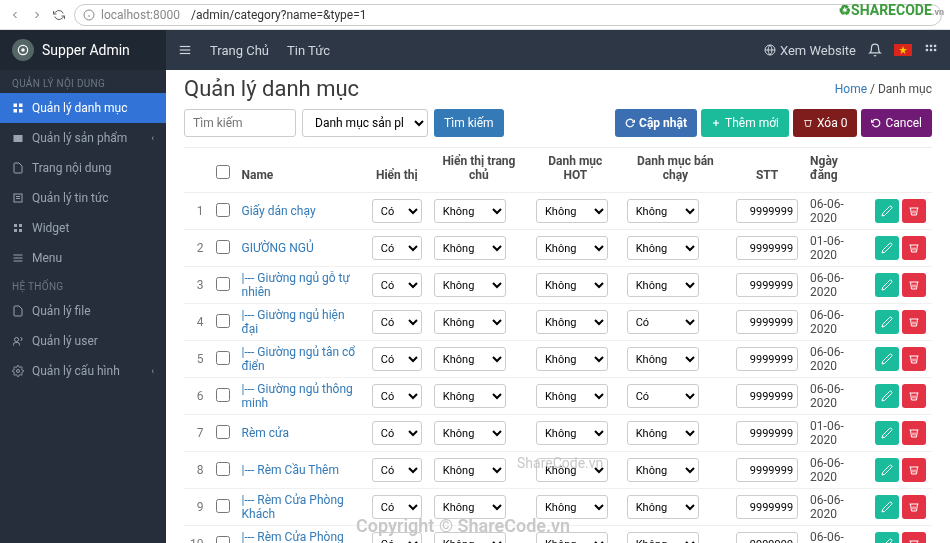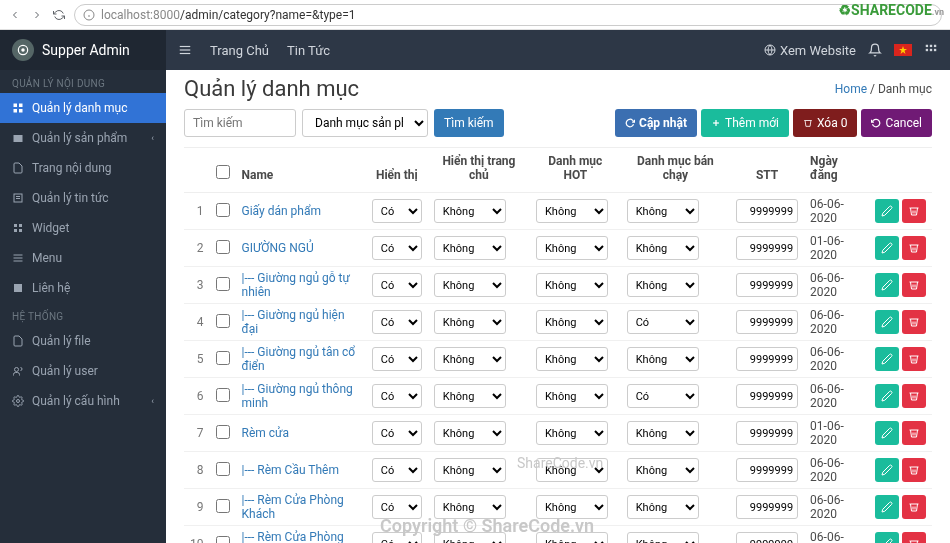--- a/index.html
+++ b/index.html
@@ -1,20 +1,20 @@
 <!DOCTYPE html>
 <html><head>
 <meta charset="utf-8">
 <style>
 * { box-sizing: border-box; margin: 0; padding: 0; font-family: -apple-system, BlinkMacSystemFont, "Segoe UI", Roboto, Arial, sans-serif; }
 body { width: 950px; height: 543px; overflow: hidden; background: #fff; font-size: 13px; color: #4a4a4a; }
 .browser-bar { height: 30px; background: #fff; border-bottom: 1px solid #e0e0e0; display: flex; align-items: center; padding: 0 8px; gap: 8px; }
 .nav-icon { width: 14px; height: 14px; color: #5f6368; display: flex; align-items: center; justify-content: center; }
 .url-bar { flex: 1; height: 22px; border: 1px solid #ccc; border-radius: 12px; display: flex; align-items: center; padding: 0 8px; font-size: 12px; color: #555; gap: 6px; }
-.url-text { color: #333; }
+.url-text { color: #333; padding-left: 11px; }
 .url-host { color: #888; }
 .app { display: flex; height: calc(100% - 30px); }
 .sidebar { width: 166px; background: #252e3a; color: #9aa4b1; font-size: 12px; display: flex; flex-direction: column; }
 .brand { height: 40px; background: #1f2732; display: flex; align-items: center; padding: 0 12px; gap: 8px; color: #fff; font-size: 14px; }
 .brand-logo { width: 22px; height: 22px; border-radius: 50%; background: #566; display: flex; align-items: center; justify-content: center; }
 .sidebar-section { padding: 8px 12px 4px; font-size: 10px; color: #6c7781; text-transform: uppercase; letter-spacing: .3px; }
 .sb-item { height: 30px; display: flex; align-items: center; padding: 0 12px; gap: 8px; cursor: pointer; }
 .sb-item.active { background: #3173d6; color: #fff; }
 .sb-item .chev { margin-left: auto; font-size: 9px; }
 .main { flex: 1; display: flex; flex-direction: column; }
@@ -47,21 +47,21 @@
 .chk { width: 14px; height: 14px; }
 .sel-sm { height: 24px; border: 1px solid #ccc; border-radius: 3px; font-size: 11px; padding: 0 4px; background: #fff; }
 .sel-show { width: 50px; }
 .sel-wide { width: 72px; }
 .stt-in { width: 62px; height: 24px; border: 1px solid #ccc; border-radius: 3px; font-size: 11px; text-align: right; padding: 0 4px; }
 .row-actions { display: flex; gap: 3px; }
 .ibtn { width: 24px; height: 24px; border-radius: 3px; color: #fff; display: flex; align-items: center; justify-content: center; cursor: pointer; }
 .ibtn-edit { background: #1abc9c; }
 .ibtn-del { background: #e33244; }
 .watermark1 { position: absolute; top: 455px; left: 517px; color: #c8c8c8; font-size: 14px; pointer-events: none; }
-.watermark2 { position: absolute; top: 515px; left: 380px; color: #c8c8c8; font-size: 18px; font-weight: 600; pointer-events: none; }
+.watermark2 { position: absolute; top: 515px; left: 356px; color: #c8c8c8; font-size: 18px; font-weight: 600; pointer-events: none; }
 .sharecode-logo { position: absolute; top: 2px; right: 6px; font-weight: 700; font-size: 14px; color: #3a9b3a; pointer-events: none; }
 .sharecode-logo span { color: #999; font-size: 9px; }
 svg { display: block; }
 </style>
 </head>
 <body>
 
 <div class="browser-bar">
   <div class="nav-icon">
       <svg width="12" height="12" viewBox="0 0 24 24" fill="none" stroke="#5f6368" stroke-width="2">
@@ -138,26 +138,20 @@
         </svg>
       <span>Widget</span>
     </div>
     <div class="sb-item">
       <svg width="12" height="12" viewBox="0 0 24 24" fill="none" stroke="#9aa4b1" stroke-width="2">
           <line x1="3" y1="6" x2="21" y2="6"></line>
           <line x1="3" y1="12" x2="21" y2="12"></line>
           <line x1="3" y1="18" x2="21" y2="18"></line>
         </svg>
       <span>Menu</span>
-    </div>
-    <div class="sb-item">
-      <svg width="12" height="12" viewBox="0 0 24 24" fill="#9aa4b1">
-          <rect x="4" y="4" width="16" height="16"></rect>
-        </svg>
-      <span>Liên hệ</span>
     </div>
     <div class="sidebar-section">HỆ THỐNG</div>
     <div class="sb-item">
       <svg width="12" height="12" viewBox="0 0 24 24" fill="none" stroke="#9aa4b1" stroke-width="2">
           <path d="M14 2H6a2 2 0 0 0-2 2v16a2 2 0 0 0 2 2h12a2 2 0 0 0 2-2V8z"></path>
         </svg>
       <span>Quản lý file</span>
     </div>
     <div class="sb-item">
       <svg width="12" height="12" viewBox="0 0 24 24" fill="none" stroke="#9aa4b1" stroke-width="2">
@@ -276,21 +270,21 @@
             <th class="center">Danh mục bán chạy</th>
             <th class="center">STT</th>
             <th>Ngày đăng</th>
             <th></th>
           </tr>
         </thead>
         <tbody id="tbody">
             <tr>
               <td class="row-idx">1</td>
               <td><input type="checkbox" class="chk" style=""></td>
-              <td><a href="#">Giấy dán phẩm</a></td>
+              <td><a href="#">Giấy dán chạy</a></td>
               <td><select class="sel-sm sel-show"><option>Có</option></select></td>
               <td><select class="sel-sm sel-wide"><option>Không</option></select></td>
               <td><select class="sel-sm sel-wide"><option>Không</option></select></td>
               <td><select class="sel-sm sel-wide"><option>Không</option></select></td>
               <td><input class="stt-in" value="9999999" style=""></td>
               <td>06-06-2020</td>
               <td>
                 <div class="row-actions">
                   <div class="ibtn ibtn-edit">
                     <svg width="12" height="12" viewBox="0 0 24 24" fill="none" stroke="#fff" stroke-width="2">

